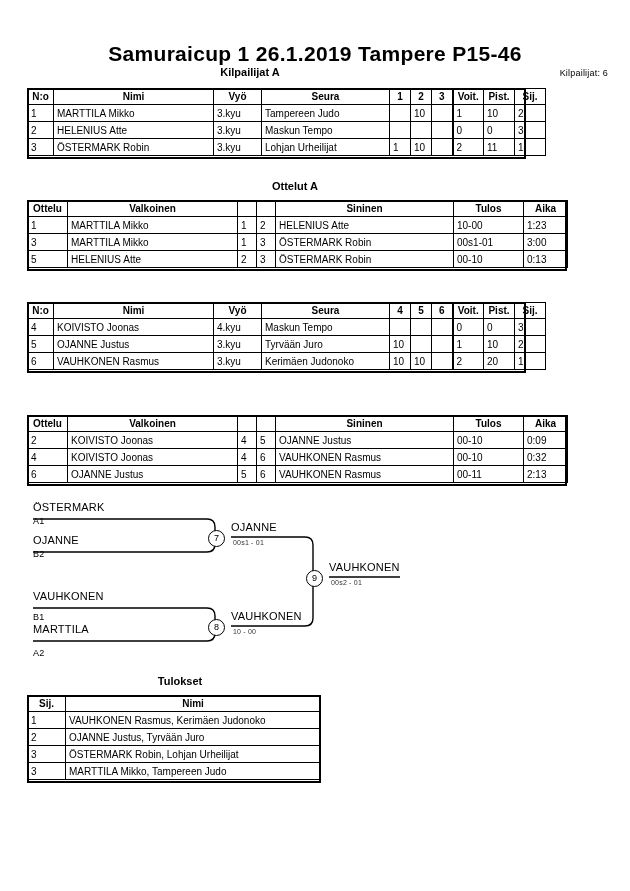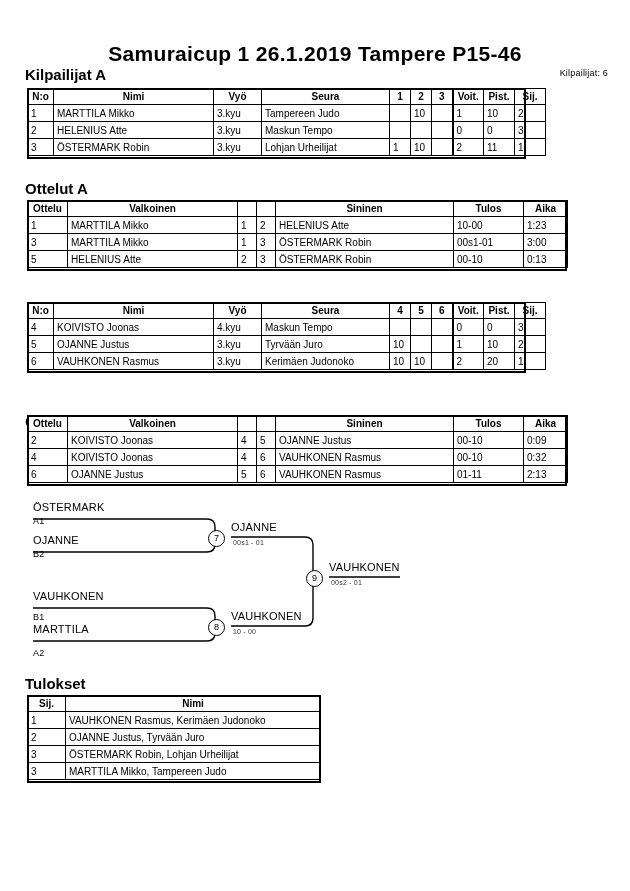--- a/index.html
+++ b/index.html
@@ -37,22 +37,23 @@
     position: absolute;
     right: 22px;
     top: 68px;
     font-size: 9px;
     letter-spacing: 0.2px;
   }
 
   
   .section-caption {
     position: absolute;
-    font-size: 15px;
+    font-size: 11px;
     font-weight: bold;
+    text-align: center;
   }
 
   
   table.grid {
     position: absolute;
     border-collapse: collapse;
     table-layout: fixed;
     background: #fff;
   }
   table.grid td, table.grid th {
@@ -342,21 +343,21 @@
         <td class="m-blue">VAUHKONEN Rasmus</td>
         <td class="m-res">00-10</td>
         <td class="m-time">0:32</td>
       </tr>
       <tr>
         <td class="m-no">6</td>
         <td class="m-white">OJANNE Justus</td>
         <td class="m-w">5</td>
         <td class="m-b">6</td>
         <td class="m-blue">VAUHKONEN Rasmus</td>
-        <td class="m-res">01-11</td>
+        <td class="m-res">00-11</td>
         <td class="m-time">2:13</td>
       </tr>
     </tbody>
   </table>
   <div class="outer-frame" style="left:27px; top:415px; width:540px; height:71px;"></div>
 
   <div class="bracket">
     <svg width="630" height="175" viewBox="0 0 630 175">
 
       <path d="M 33 24 L 207 24 Q 215 24 215 32 L 215 42" fill="none" stroke="#000" stroke-width="1.4"></path>

